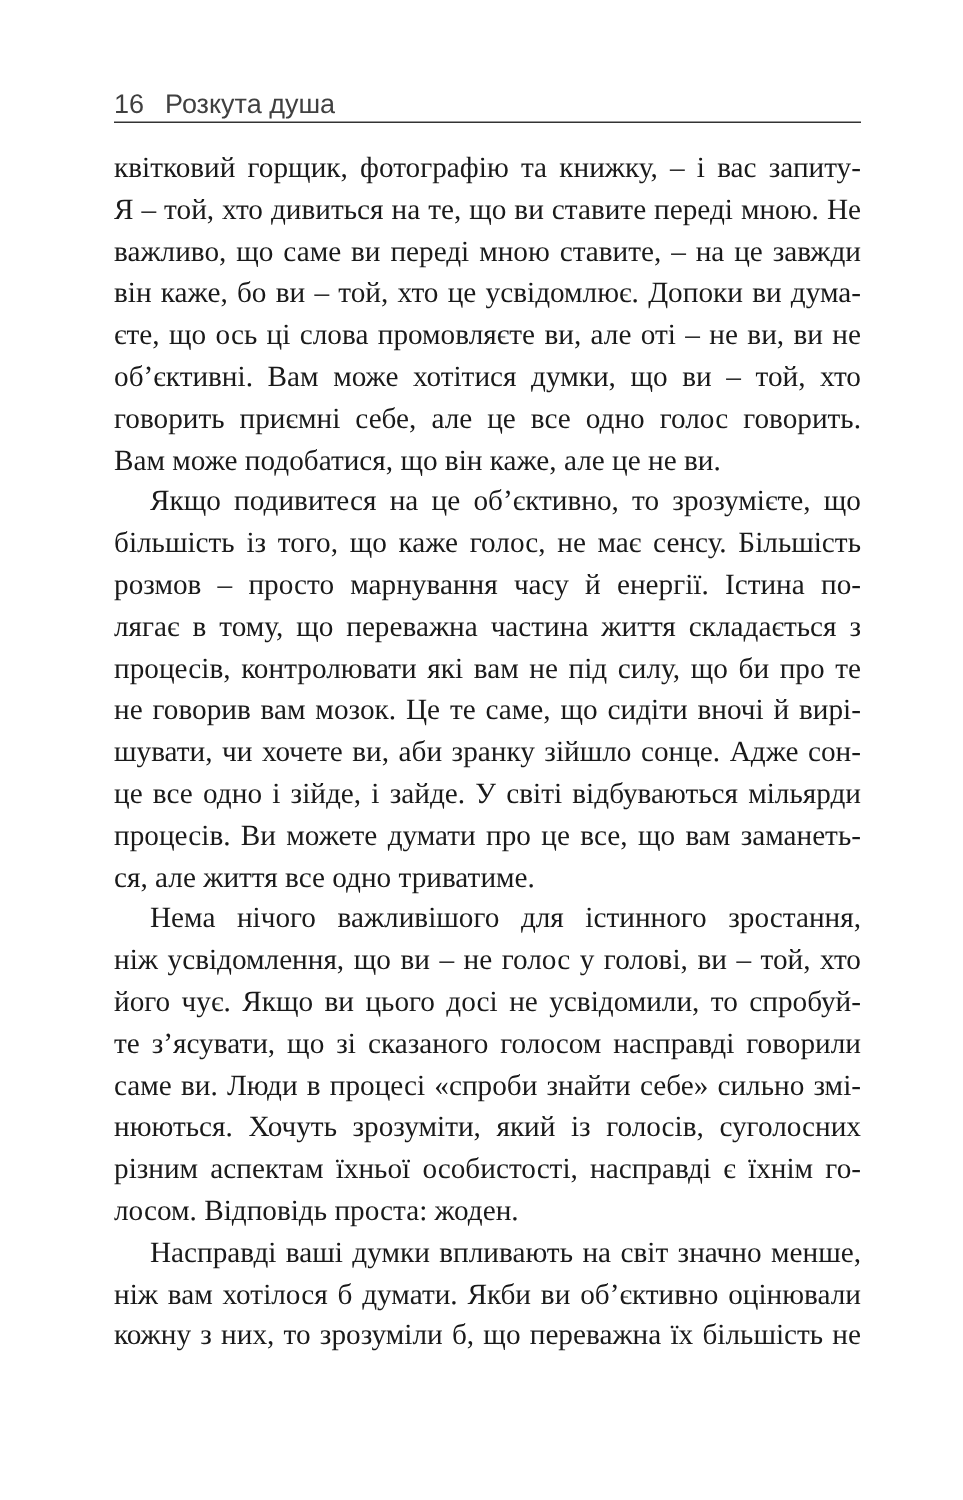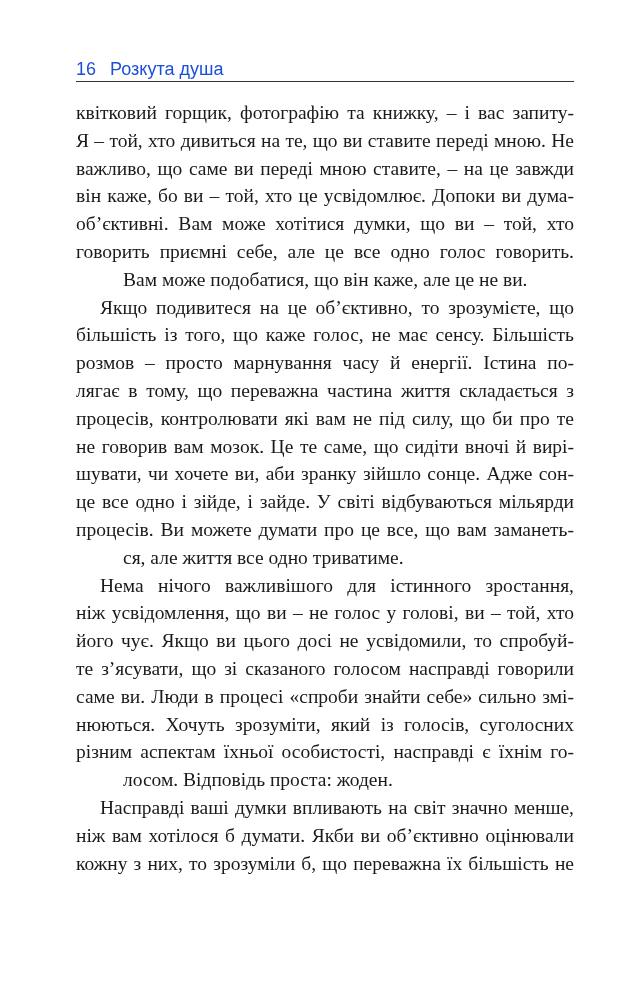--- a/index.html
+++ b/index.html
@@ -1,42 +1,43 @@
 <!DOCTYPE html>
 <html><head>
 <meta charset="utf-8">
 <style>
   html, body { margin: 0; padding: 0; background: #ffffff; }
   body { width: 642px; height: 1000px; position: relative; overflow: hidden; }
   .header { position: absolute; left: 76px; top: 58px; width: 498px; height: 24px;
-    font-family: "Liberation Sans", sans-serif; font-size: 18px; color: #1d4ed8; line-height: 22px; }
+    font-family: "Liberation Sans", sans-serif; font-size: 18px; color: #404040; line-height: 22px; }
   .header .num { margin-right: 9px; }
   .header .title { font-weight: normal; }
   .rule { position: absolute; left: 76px; top: 81px; width: 498px; height: 0; border-top: 1.3px solid #333; }
   .body { position: absolute; left: 76px; top: 99px; width: 498px;
     font-family: "Liberation Serif", serif; font-size: 19.5px; line-height: 27.8px; color: #1a1a1a; }
   .line { display: block; white-space: nowrap; text-align: justify; text-align-last: justify; height: 27.8px; }
-  .line.last { text-align-last: left; margin-left: 47px; }
+  .line.last { text-align-last: left; }
   .line.indent { padding-left: 24px; }
 </style>
 </head>
 <body>
 
 <div class="header">
   <span class="num">16</span>
   <span class="title">Розкута душа</span>
 </div>
 <div class="rule"></div>
 
 <div class="body" id="body-text">
     <div>
       <span class="line">квітковий горщик, фотографію та книжку, – і вас запиту-</span>
       <span class="line">Я – той, хто дивиться на те, що ви ставите переді мною. Не</span>
       <span class="line">важливо, що саме ви переді мною ставите, – на це завжди</span>
       <span class="line">він каже, бо ви – той, хто це усвідомлює. Допоки ви дума-</span>
+      <span class="line">єте, що ось ці слова промовляєте ви, але оті – не ви, ви не</span>
       <span class="line">об’єктивні. Вам може хотітися думки, що ви – той, хто</span>
       <span class="line">говорить приємні себе, але це все одно голос говорить.</span>
       <span class="line last">Вам може подобатися, що він каже, але це не ви.</span>
     </div>
     <div>
       <span class="line indent">Якщо подивитеся на це об’єктивно, то зрозумієте, що</span>
       <span class="line">більшість із того, що каже голос, не має сенсу. Більшість</span>
       <span class="line">розмов – просто марнування часу й енергії. Істина по-</span>
       <span class="line">лягає в тому, що переважна частина життя складається з</span>
       <span class="line">процесів, контролювати які вам не під силу, що би про те</span>

